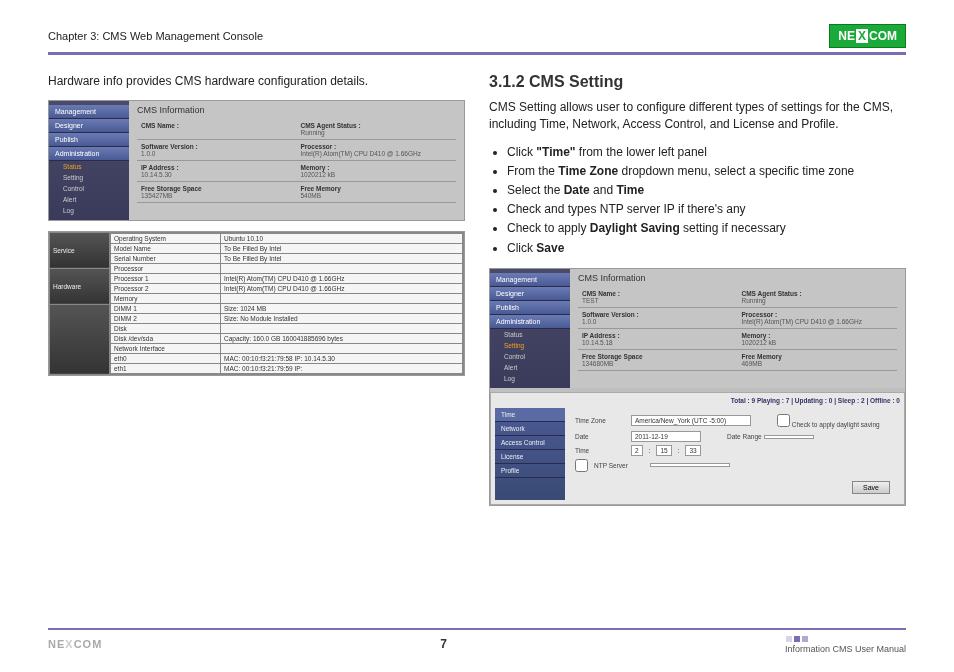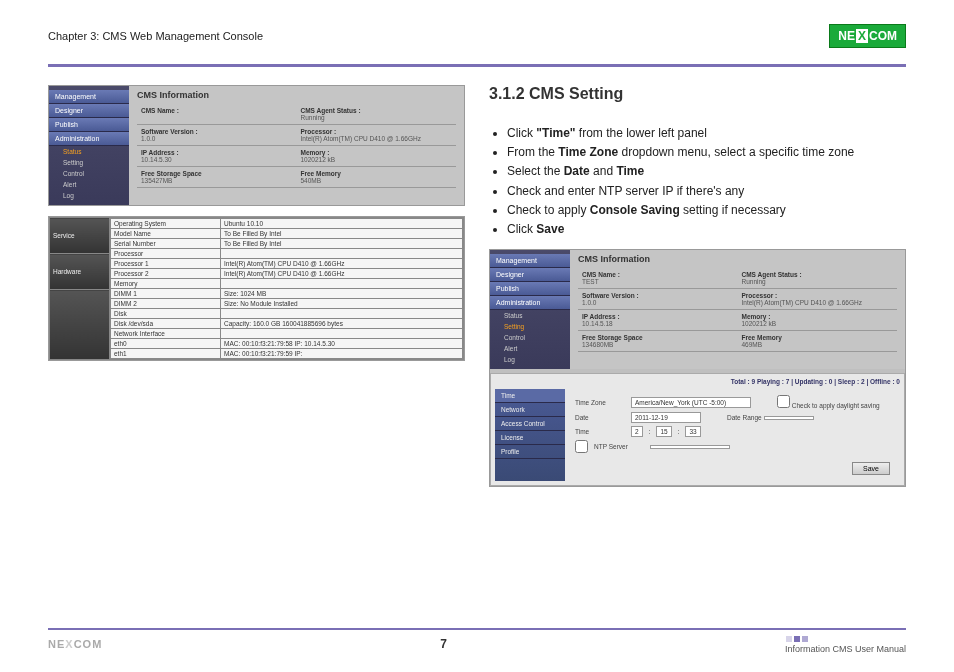--- a/index.html
+++ b/index.html
@@ -1,41 +1,41 @@
 <!DOCTYPE html>
 <html><head>
 <meta charset="utf-8">
 <style>
 * { box-sizing: border-box; margin: 0; padding: 0; }
 body { font-family: Arial, sans-serif; font-size: 11px; color: #333; background: #fff; width: 954px; height: 672px; position: relative; }
 .page { padding: 24px 48px 50px 48px; }
-.header { display: flex; justify-content: space-between; align-items: center; border-bottom: 3px solid #7a6fb5; padding-bottom: 16px; margin-bottom: 18px; }
+.header { display: flex; justify-content: space-between; align-items: center; border-bottom: 3px solid #7a6fb5; padding-bottom: 4px; margin-bottom: 18px; }
 .chapter { font-size: 11px; color: #222; }
 .logo { background: #1aaa3a; color: #fff; font-weight: bold; padding: 4px 8px; font-size: 12px; border: 1px solid #0a7a1a; }
 .logo .x { background: #fff; color: #1aaa3a; padding: 0 2px; margin: 0 1px; }
 .columns { display: flex; gap: 24px; }
 .col { flex: 1; min-width: 0; }
 .intro { font-size: 12px; color: #222; margin-bottom: 10px; line-height: 1.4; }
 .screenshot { border: 1px solid #999; background: #bfbfbf; font-size: 7px; margin-bottom: 10px; }
 .ss-inner { display: flex; }
 .ss-sidebar { width: 80px; min-width: 80px; background: linear-gradient(180deg,#4a4a6a,#3a3a5a); color: #eee; padding: 4px 0; }
 .ss-nav-item { padding: 3px 6px; background: linear-gradient(180deg,#6a7ab5,#4a5a95); border-bottom: 1px solid #2a2a4a; color: #fff; font-size: 7px; }
 .ss-sub { padding: 2px 6px 2px 14px; color: #ccc; font-size: 6.5px; }
 .ss-sub.active { color: #f5a020; }
 .ss-main { flex: 1; background: #c5c5c5; padding: 4px 8px; }
-.ss-title { font-size: 9px; font-weight: bold; color: #333; margin-bottom: 4px; }
+.ss-title { font-size: 9px; font-weight: normal; color: #333; margin-bottom: 4px; }
 .info-grid { display: grid; grid-template-columns: 1fr 1fr; gap: 0; font-size: 6.5px; }
 .info-cell { border-bottom: 1px solid #999; padding: 3px 4px; }
 .info-label { font-weight: bold; color: #333; }
 .info-val { color: #555; }
 .ss-table { width: 100%; border-collapse: collapse; font-size: 6.5px; }
 .ss-table td, .ss-table th { border: 1px solid #888; padding: 1px 3px; background: #f5f5f5; color: #333; }
 .ss-table .hdr { background: linear-gradient(180deg,#555,#333); color: #eee; }
 .ss-tab-side { width: 60px; }
-h2 { font-size: 16px; font-weight: bold; margin-bottom: 21px; }
+h2 { font-size: 16px; font-weight: bold; margin-bottom: 8px; }
 h3 { font-size: 12px; font-weight: bold; margin: 10px 0 8px; }
 ul { list-style: disc; padding-left: 18px; margin-bottom: 10px; }
 li { font-size: 12px; line-height: 1.6; color: #222; }
 .bottom-panel { background: #e8e8e8; border: 1px solid #aaa; font-size: 7px; padding: 4px; margin-top: 4px; }
 .stats-bar { text-align: right; font-size: 6.5px; color: #336; font-weight: bold; margin-bottom: 4px; }
 .bp-flex { display: flex; }
 .bp-side { width: 70px; background: linear-gradient(180deg,#4a5a95,#3a4a75); color: #eee; }
 .bp-side div { padding: 3px 6px; font-size: 6.5px; border-bottom: 1px solid #2a2a4a; }
 .bp-side div.active { background: #5a6aa5; }
 .bp-form { flex: 1; padding: 6px 10px; font-size: 6.5px; }
@@ -56,20 +56,21 @@
 
 <div class="page">
   <div class="header">
     <div class="chapter">Chapter 3: CMS Web Management Console</div>
     <div class="logo">NE<span class="x">X</span>COM</div>
   </div>
 
   <div class="columns">
 
     <div class="col">
+      <p class="intro">Hardware info provides CMS hardware configuration details.</p>
 
       <div class="screenshot">
         <div class="ss-inner">
           <div class="ss-sidebar">
             <div class="ss-nav-item">Management</div>
             <div class="ss-nav-item">Designer</div>
             <div class="ss-nav-item">Publish</div>
             <div class="ss-nav-item">Administration</div>
             <div class="ss-sub active">Status</div>
             <div class="ss-sub">Setting</div>
@@ -191,26 +192,27 @@
           <tr>
                 <td class="hdr ss-tab-side" style="height:70px;"></td>
               </tr>
         </tbody>
           </table>
       </div>
     </div>
 
     <div class="col">
       <h2>3.1.2 CMS Setting</h2>
+      <p class="intro">CMS Setting allows user to configure different types of settings for the CMS, including Time, Network, Access Control, and License and Profile.</p>
       <ul id="bullets">
           <li>Click <strong>"Time"</strong> from the lower left panel</li>
           <li>From the <strong>Time Zone</strong> dropdown menu, select a specific time zone</li>
           <li>Select the <strong>Date</strong> and <strong>Time</strong></li>
-          <li>Check and enter NTP server IP if there's any</li>
-          <li>Check to apply <strong>Console Saving</strong> setting if necessary</li>
+          <li>Check and types NTP server IP if there's any</li>
+          <li>Check to apply <strong>Daylight Saving</strong> setting if necessary</li>
           <li>Click <strong>Save</strong></li>
         </ul>
 
       <div class="screenshot">
         <div class="ss-inner">
           <div class="ss-sidebar">
             <div class="ss-nav-item">Management</div>
             <div class="ss-nav-item">Designer</div>
             <div class="ss-nav-item">Publish</div>
             <div class="ss-nav-item">Administration</div>

